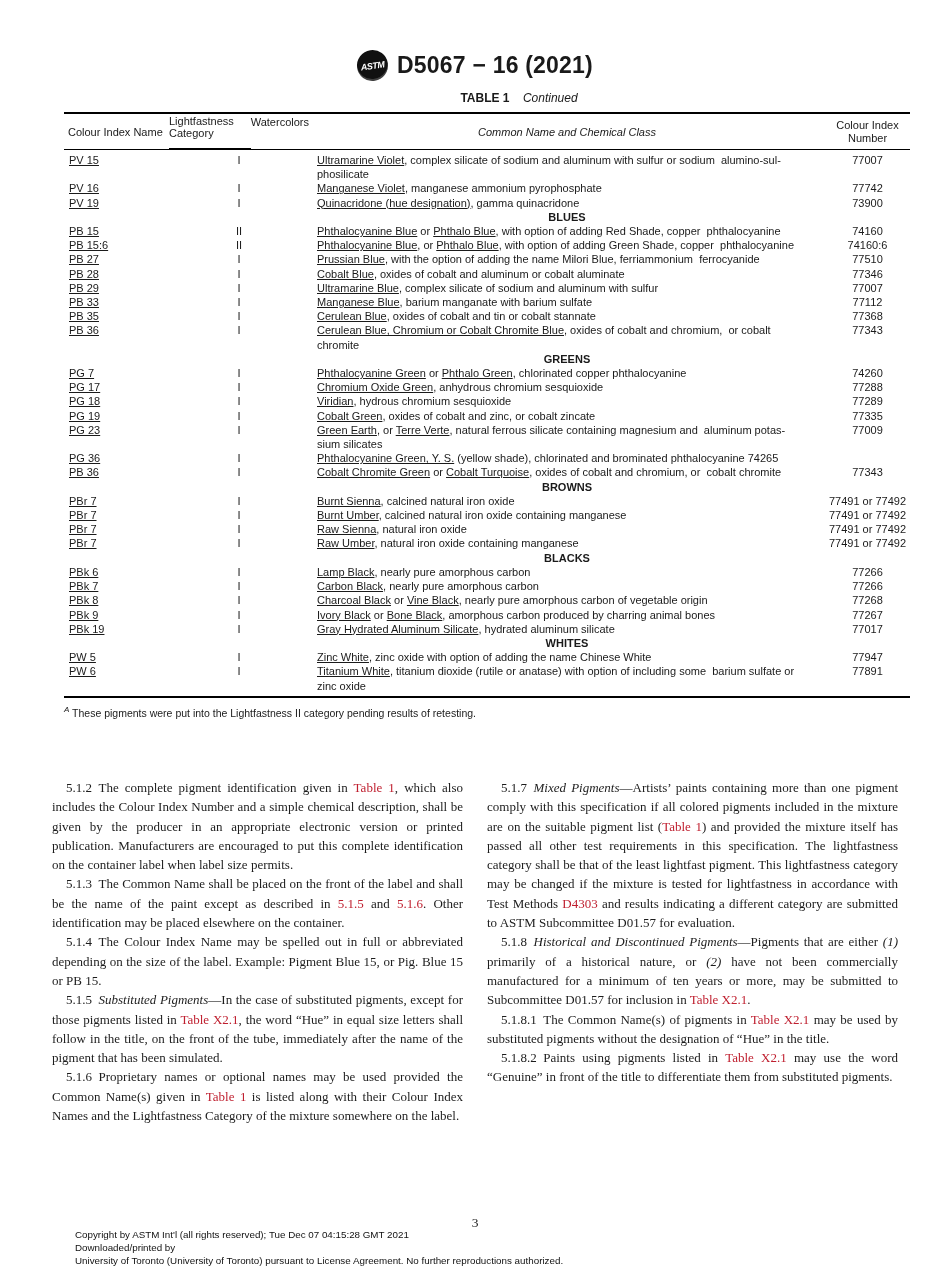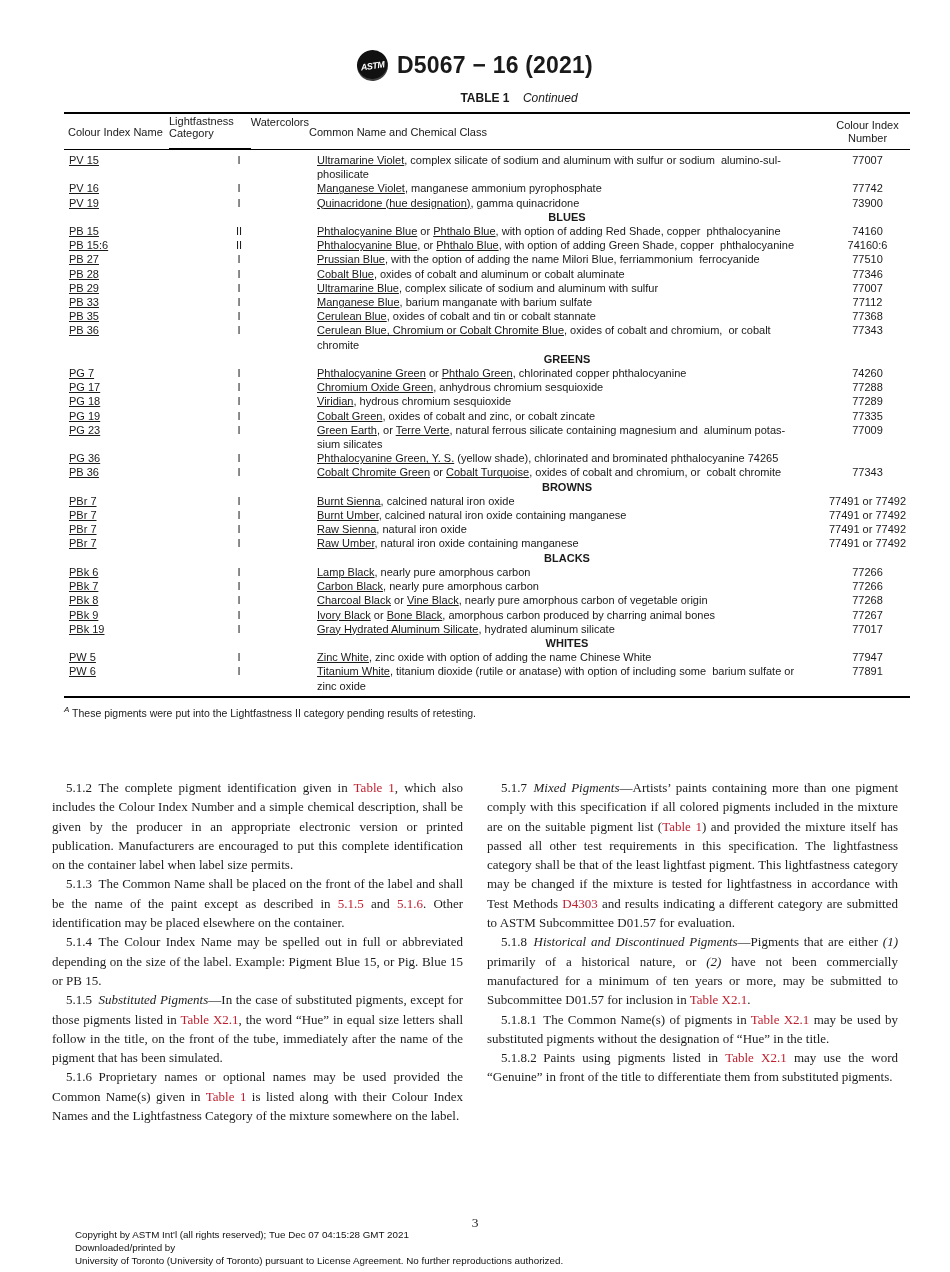--- a/index.html
+++ b/index.html
@@ -16,21 +16,21 @@
   .table-caption .tc{font-style:italic;margin-left:10px;}
 
   
   .table-wrap{position:absolute;left:64px;top:112px;width:846px;}
   .tbl-head{border-top:2px solid #000;border-bottom:1.2px solid #000;display:grid;grid-template-columns:105px 140px 516px 85px;
             align-items:center;height:35px;font-size:11px;}
   .h1{padding-left:4px;}
   .h2{text-align:left;align-self:stretch;display:flex;flex-direction:row;justify-content:center;}
   .h2 .h2top{border-bottom:1px solid #000;padding:1px 0 2px 0;}
   .h2 .h2bot{padding-top:2px;}
-  .h3{text-align:left;}
+  .h3{text-align:center;font-style:italic;}
   .h4{text-align:center;line-height:13px;}
 
   .tbl-body{border-bottom:2px solid #000;padding:3px 0 3px 0;font-size:11px;line-height:14.2px;}
   .trow{display:grid;grid-template-columns:105px 140px 516px 85px;}
   .c-ci{padding-left:5px;}
   .c-lf{text-align:center;}
   .c-cm{padding-left:8px;padding-right:4px;}
   .c-no{text-align:center;}
   .sec-label{grid-column:3;text-align:center;font-weight:bold;}
   .u{text-decoration:underline;text-underline-offset:1px;}

